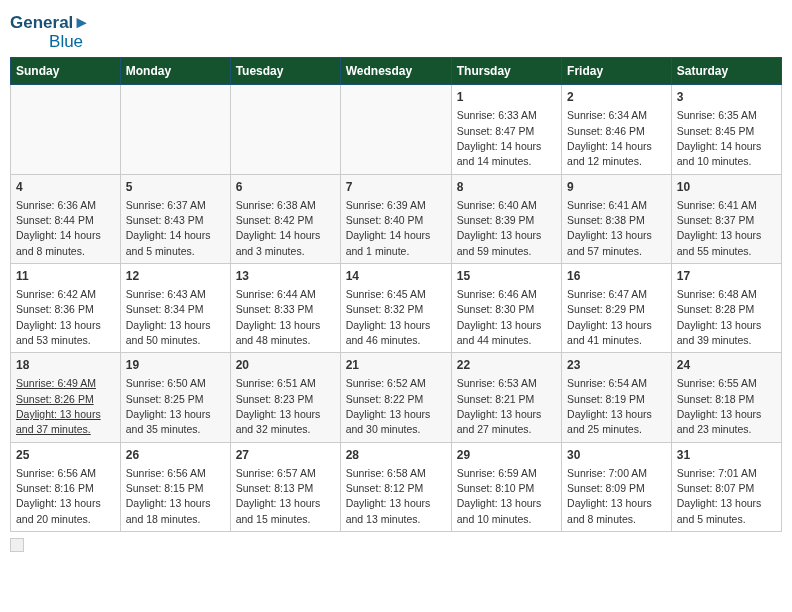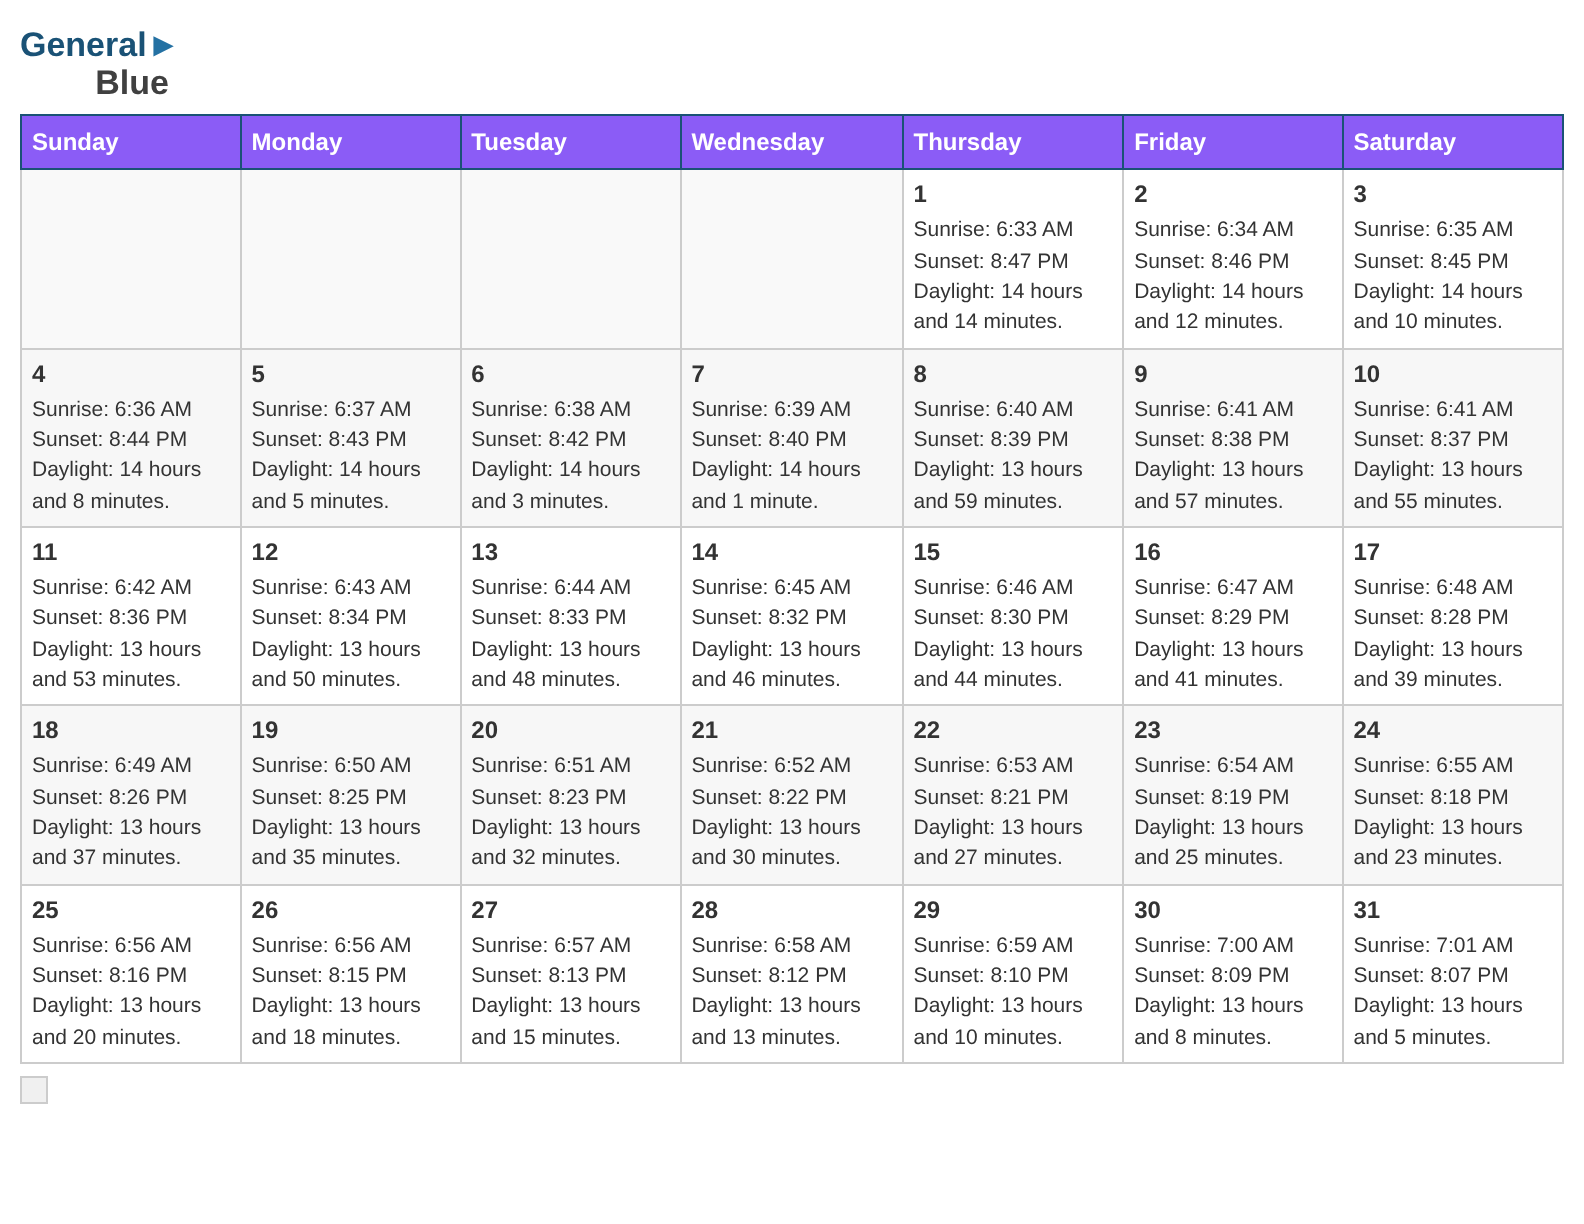--- a/index.html
+++ b/index.html
@@ -34,21 +34,21 @@
     .location-title {
       font-size: 15px;
       color: #555;
     }
     table {
       width: 100%;
       border-collapse: collapse;
       font-size: 11px;
     }
     th {
-      background-color: #8b5cf6;
+      background-color: #14532d;
       color: #fff;
       text-align: left;
       padding: 6px 5px;
       font-size: 12px;
       font-weight: bold;
       border: 1px solid #1a5276;
     }
     td {
       border: 1px solid #ccc;
       vertical-align: top;
@@ -95,21 +95,21 @@
       display: inline-block;
     }
   </style>
 </head>
 <body>
 
 <div class="header-area">
   <div class="logo">
 <div style="display:flex;flex-direction:column;line-height:1.1;">
   <div style="font-size:17px;font-weight:bold;color:#1a5276;">General<span style="color:#2471a3;">►</span></div>
-  <div style="font-size:17px;font-weight:bold;color:#404040;margin-left:32px;">Blue</div>
+  <div style="font-size:17px;font-weight:normal;color:#0369a1;margin-left:32px;">Blue</div>
 </div>
     </div>
   <div class="title-area">
     <div class="month-title"></div>
     <div class="location-title"></div>
   </div>
 </div>
 
 <table>
   <thead>
@@ -179,21 +179,21 @@
 Sunset: 8:30 PM
 Daylight: 13 hours and 44 minutes.</span></td>
         <td><span class="day-num">16</span><span class="day-info" style="white-space: pre-line;">Sunrise: 6:47 AM
 Sunset: 8:29 PM
 Daylight: 13 hours and 41 minutes.</span></td>
         <td><span class="day-num">17</span><span class="day-info" style="white-space: pre-line;">Sunrise: 6:48 AM
 Sunset: 8:28 PM
 Daylight: 13 hours and 39 minutes.</span></td>
       </tr>
       <tr>
-        <td class="shaded"><span class="day-num">18</span><span class="day-info" style="white-space: pre-line;">Sunrise: 6:49 AM
+        <td class="shaded"><span class="day-num">18</span><span class="day-info" style="white-space: pre-line; text-decoration: underline;">Sunrise: 6:49 AM
 Sunset: 8:26 PM
 Daylight: 13 hours and 37 minutes.</span></td>
         <td class="shaded"><span class="day-num">19</span><span class="day-info" style="white-space: pre-line;">Sunrise: 6:50 AM
 Sunset: 8:25 PM
 Daylight: 13 hours and 35 minutes.</span></td>
         <td class="shaded"><span class="day-num">20</span><span class="day-info" style="white-space: pre-line;">Sunrise: 6:51 AM
 Sunset: 8:23 PM
 Daylight: 13 hours and 32 minutes.</span></td>
         <td class="shaded"><span class="day-num">21</span><span class="day-info" style="white-space: pre-line;">Sunrise: 6:52 AM
 Sunset: 8:22 PM

